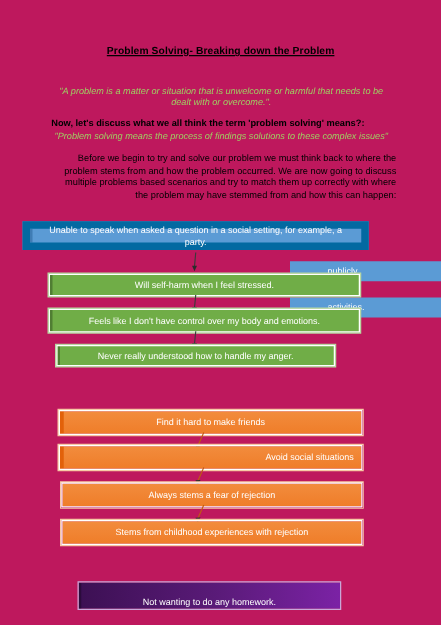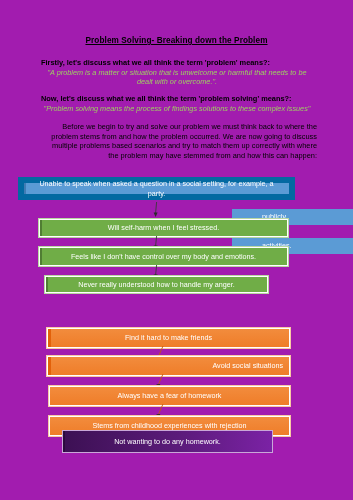--- a/index.html
+++ b/index.html
@@ -15,21 +15,21 @@
     font-family: "Liberation Sans", sans-serif;
     color: #000000;
   }
 
   #page {
     position: absolute;
     left: 0; top: 0;
     width: 353px;
     height: 500px;
     overflow: hidden;
-    background: #a21caf;
+    background: #be185d;
   }
 
   
   .doc-title {
     position: absolute;
     left: 0; top: 36px;
     width: 353px;
     text-align: center;
     font-size: 8.2px;
     font-weight: bold;
@@ -121,21 +121,20 @@
   }
   .arrow svg { display: block; overflow: visible; }
 </style>
 </head>
 <body>
 
 <div id="page">
 
   <div class="doc-title">Problem Solving- Breaking down the Problem</div>
 
-  <div class="q-line" style="top:58px;">Firstly, let's discuss what we all think the term 'problem' means?:</div>
 
   <div class="answer" style="top:68px;">"A problem is a matter or situation that is unwelcome or harmful that needs to be dealt with or overcome.".</div>
 
   <div class="q-line" style="top:94px;">Now, let's discuss what we all think the term 'problem solving' means?:</div>
 
   <div class="answer" style="top:104px;">"Problem solving means the process of findings solutions to these complex issues"</div>
 
   <div class="para">Before we begin to try and solve our problem we must think back to where the problem stems from and how the problem occurred. We are now going to discuss multiple problems based scenarios and try to match them up correctly with where the problem may have stemmed from and how this can happen:</div>
 
   <div class="box box-blue-plain" style="left:232px; top:209px; width:140px; height:16px; justify-content:flex-start; padding-left:30px;">
@@ -199,31 +198,31 @@
   </div>
 
   <div class="arrow" style="left:155px; top:374px; height:16px;">
     <svg width="12" height="16" viewBox="0 0 12 16">
       <line x1="8" y1="0" x2="3.2" y2="11" stroke="#c05a12" stroke-width="0.9"></line>
       <polygon points="3.0,14.5 1.4,10.2 5.4,10.0" fill="#2b2b2b"></polygon>
     </svg>
   </div>
 
   <div class="box box-orange" style="left:49px; top:386px; width:241px; height:20px;">
-    <span>Always have a fear of homework</span>
+    <span>Always stems a fear of rejection</span>
   </div>
 
   <div class="arrow" style="left:155px; top:404px; height:16px;">
     <svg width="12" height="16" viewBox="0 0 12 16">
       <line x1="8" y1="0" x2="3.2" y2="11" stroke="#c05a12" stroke-width="0.9"></line>
       <polygon points="3.0,14.5 1.4,10.2 5.4,10.0" fill="#2b2b2b"></polygon>
     </svg>
   </div>
 
   <div class="box box-orange" style="left:49px; top:416px; width:241px; height:20px;">
     <span>Stems from childhood experiences with rejection</span>
   </div>
 
-  <div class="box box-purple" style="left:62px; top:430px; width:211px; height:23px;">
+  <div class="box box-purple" style="left:62px; top:465px; width:211px; height:23px;align-items:flex-end;">
     <span>Not wanting to do any homework.</span>
   </div>
 
 </div>
 
 </body></html>

